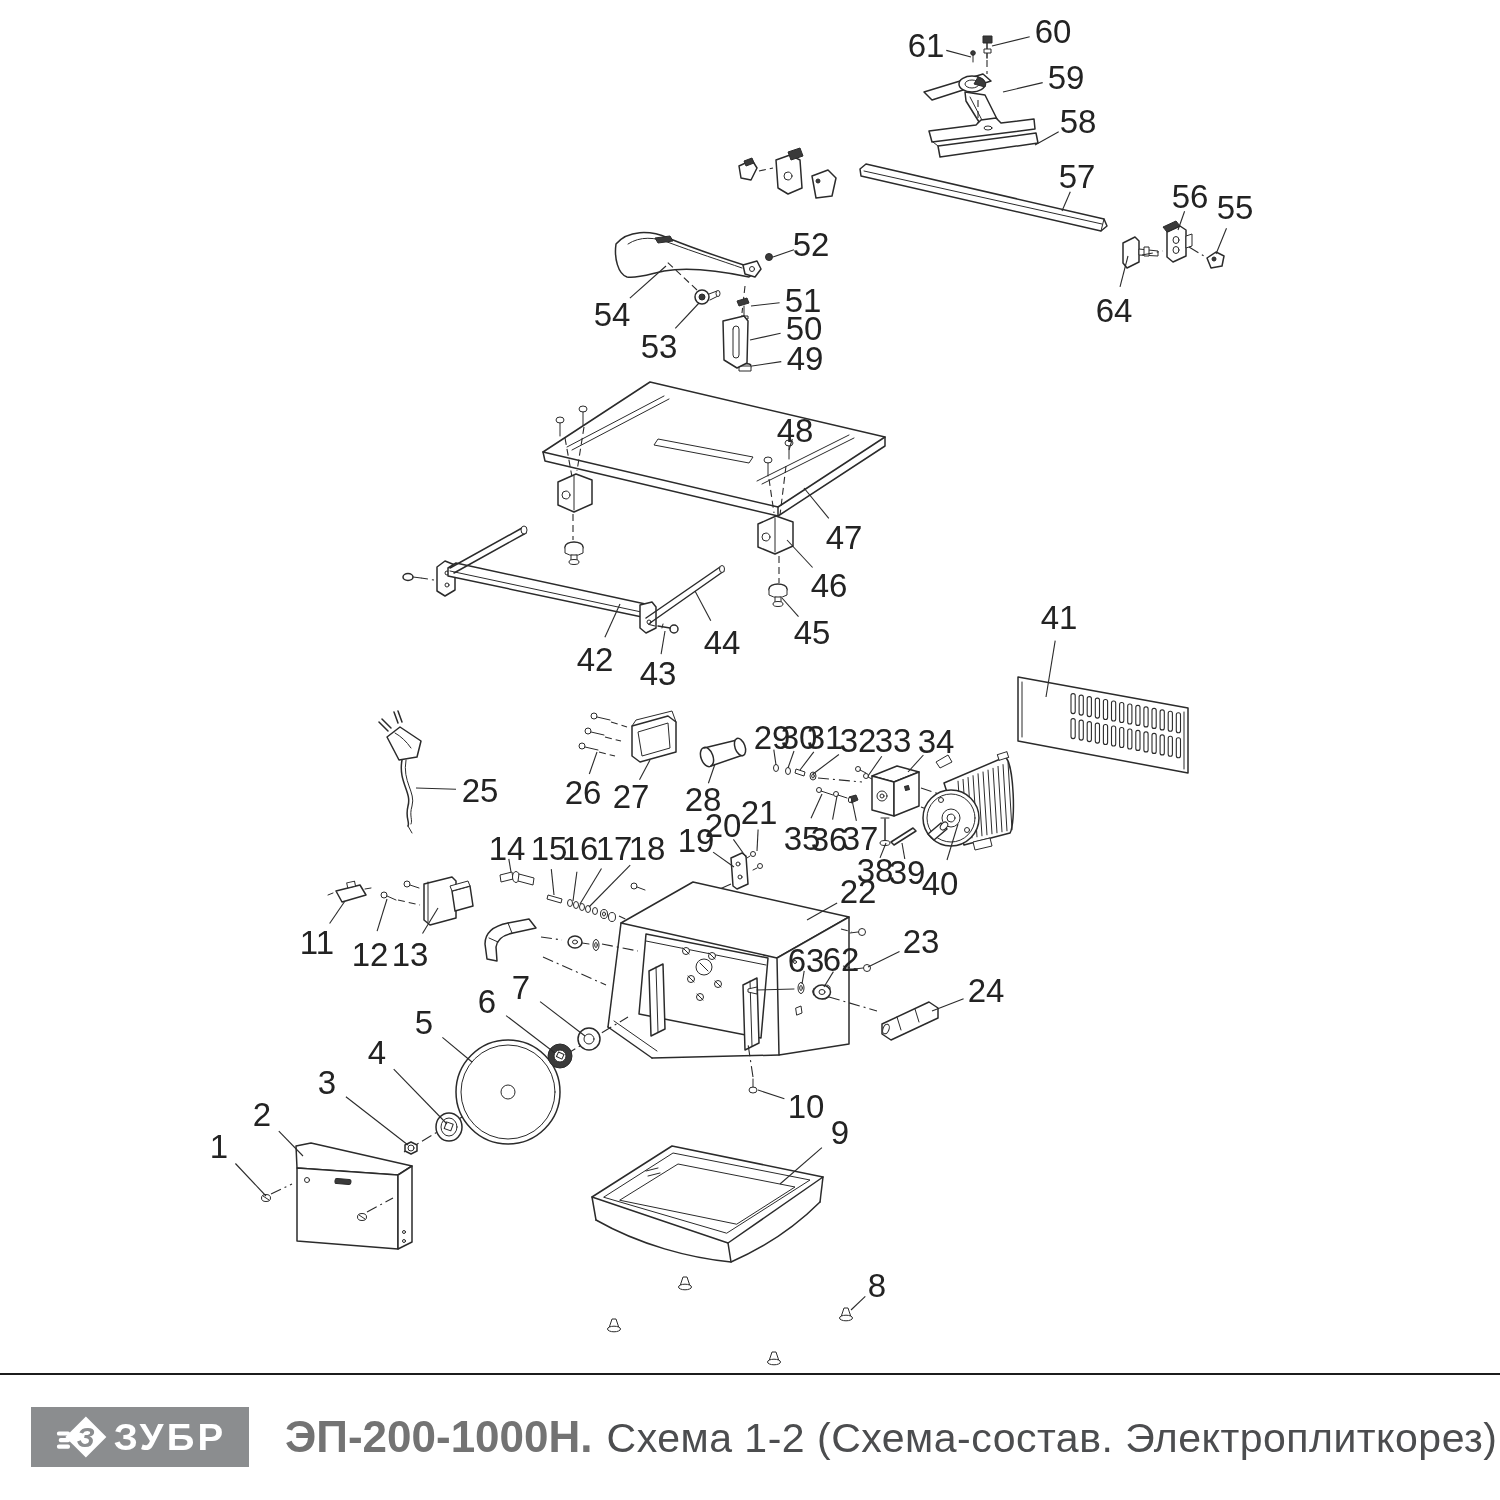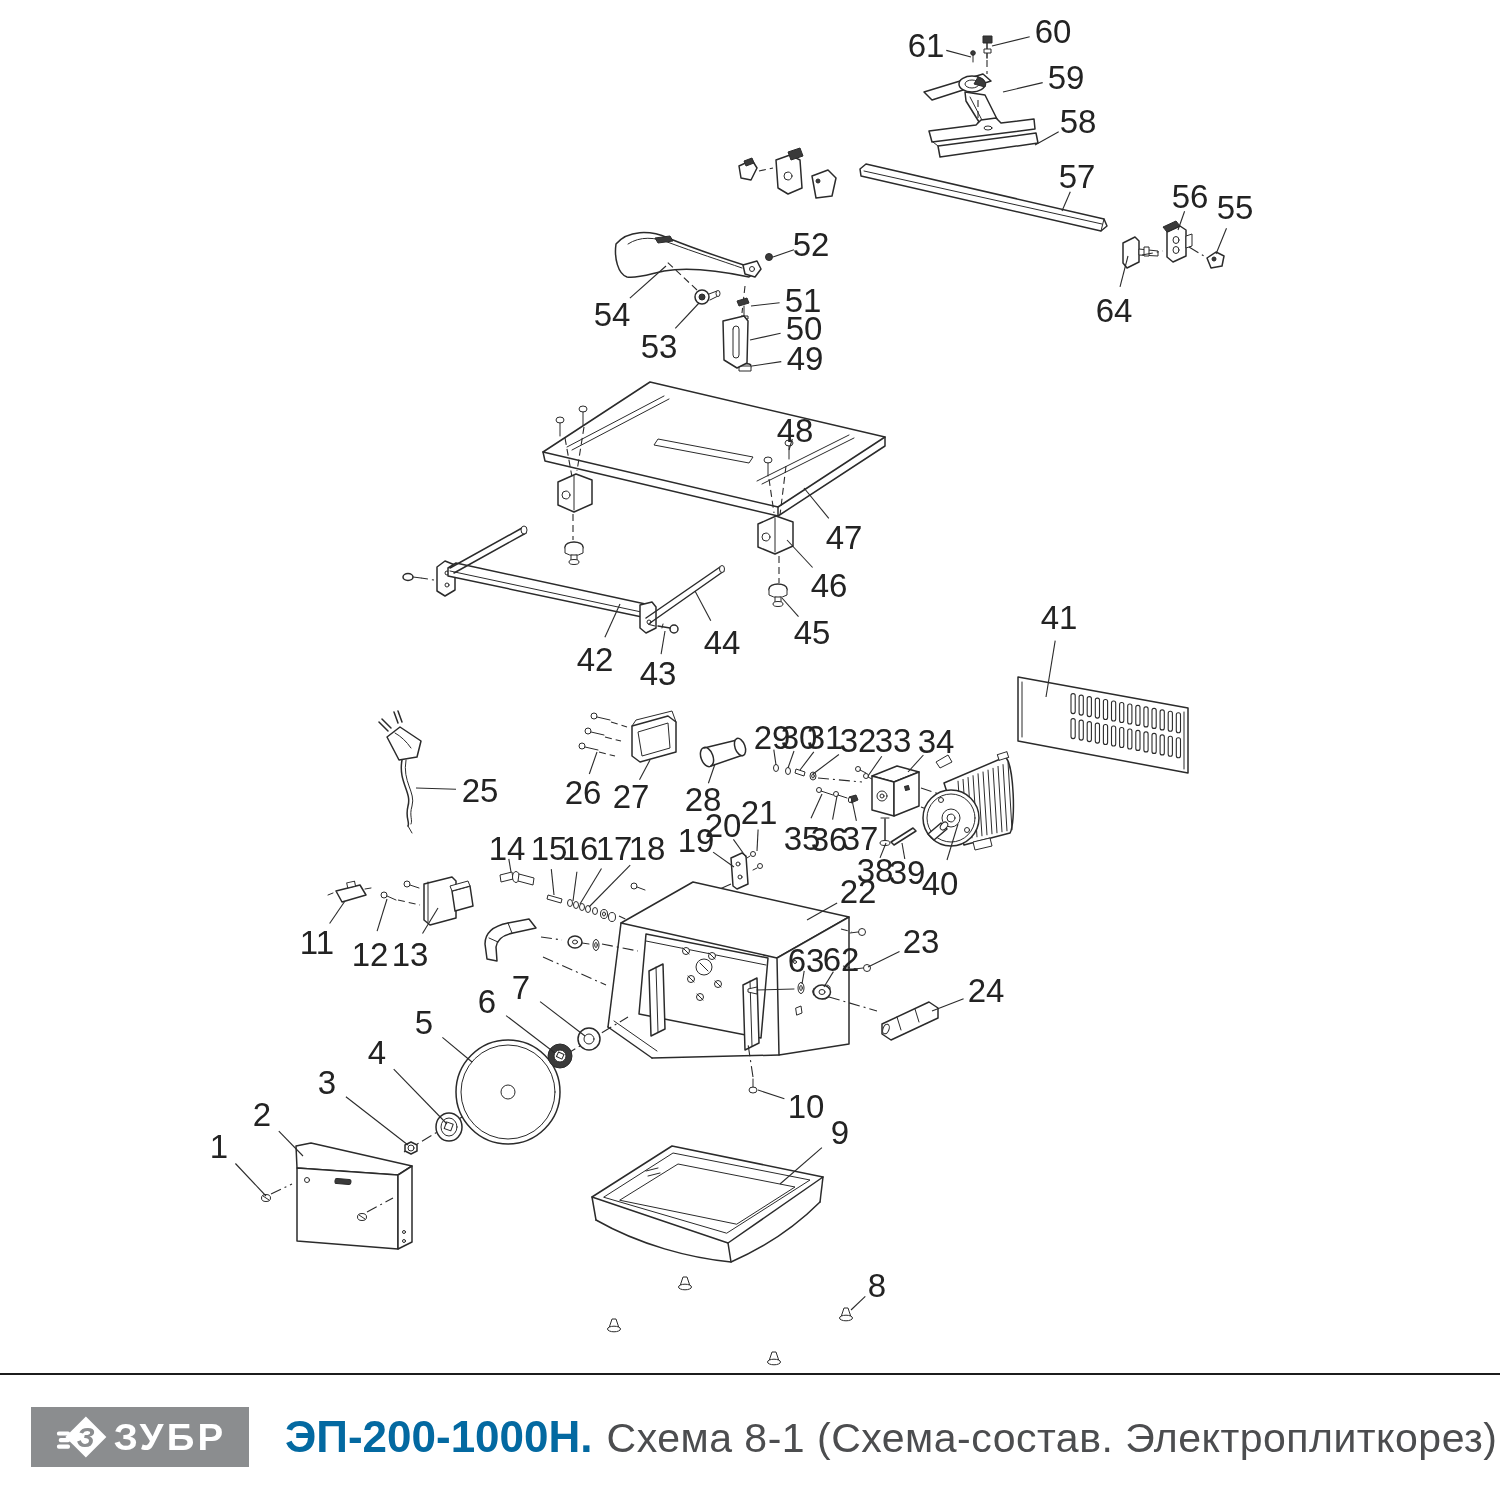--- a/index.html
+++ b/index.html
@@ -11,21 +11,21 @@
   .thin{stroke-width:1}
   .dash{fill:none;stroke:#2b2b2b;stroke-width:1.1;stroke-dasharray:7 4}
   .ddot{fill:none;stroke:#2b2b2b;stroke-width:1.1;stroke-dasharray:11 4 2 4}
   #labels text{font-family:"Liberation Sans",sans-serif;font-size:33px;fill:#232323;text-anchor:middle}
   #leaders line{stroke:#2b2b2b;stroke-width:1.1}
   .footer-rule{position:absolute;left:0;right:0;top:1373px;height:2px;background:#1c1c1c}
   .footer{position:absolute;left:0;top:1398px;width:1500px;height:78px;display:flex;align-items:center}
   .logo{margin-left:31px;width:218px;height:60px;background:#8b8d8f;display:flex;align-items:center;justify-content:center;gap:4px;flex:0 0 auto}
   .logo-text{color:#fff;font-weight:bold;font-size:37px;letter-spacing:3px;transform:scaleX(1.04);line-height:1}
   .title{margin-left:36px;white-space:nowrap;font-size:41px;color:#4c4d4f;letter-spacing:.5px}
-  .title .b{font-weight:bold;color:#0369a1;font-size:44px;margin-right:14px;letter-spacing:0}
+  .title .b{font-weight:bold;color:#737373;font-size:44px;margin-right:14px;letter-spacing:0}
 </style>
 </head>
 <body>
 
 <div class="page">
 
 <svg id="diagram" width="1500" height="1500" viewBox="0 0 1500 1500">
 
   <g>
     <rect x="983" y="36" width="9" height="7" class="fd"></rect>
@@ -665,17 +665,17 @@
     <svg width="56" height="56" viewBox="0 0 60 60">
       <rect x="1" y="24" width="14" height="4.5" rx="2" fill="#fff"></rect>
       <rect x="3" y="31" width="12" height="4.5" rx="2" fill="#fff"></rect>
       <rect x="1" y="38" width="14" height="4.5" rx="2" fill="#fff"></rect>
       <polygon points="32,8 54,30 32,52 10,30" fill="#fff"></polygon>
       <text x="32" y="41" text-anchor="middle" font-family="Liberation Sans, sans-serif" font-size="30" font-weight="bold" font-style="italic" fill="#8b8d8f">З</text>
     </svg>
     <span class="logo-text">ЗУБР</span>
   </div>
   <div class="title">
-    <span class="b">ЭП-200-1000Н.</span><span>Схема 8-1 (Схема-состав. Электроплиткорез)</span>
+    <span class="b">ЭП-200-1000Н.</span><span>Схема 1-2 (Схема-состав. Электроплиткорез)</span>
   </div>
 </div>
 
 </div>
 
 </body></html>

